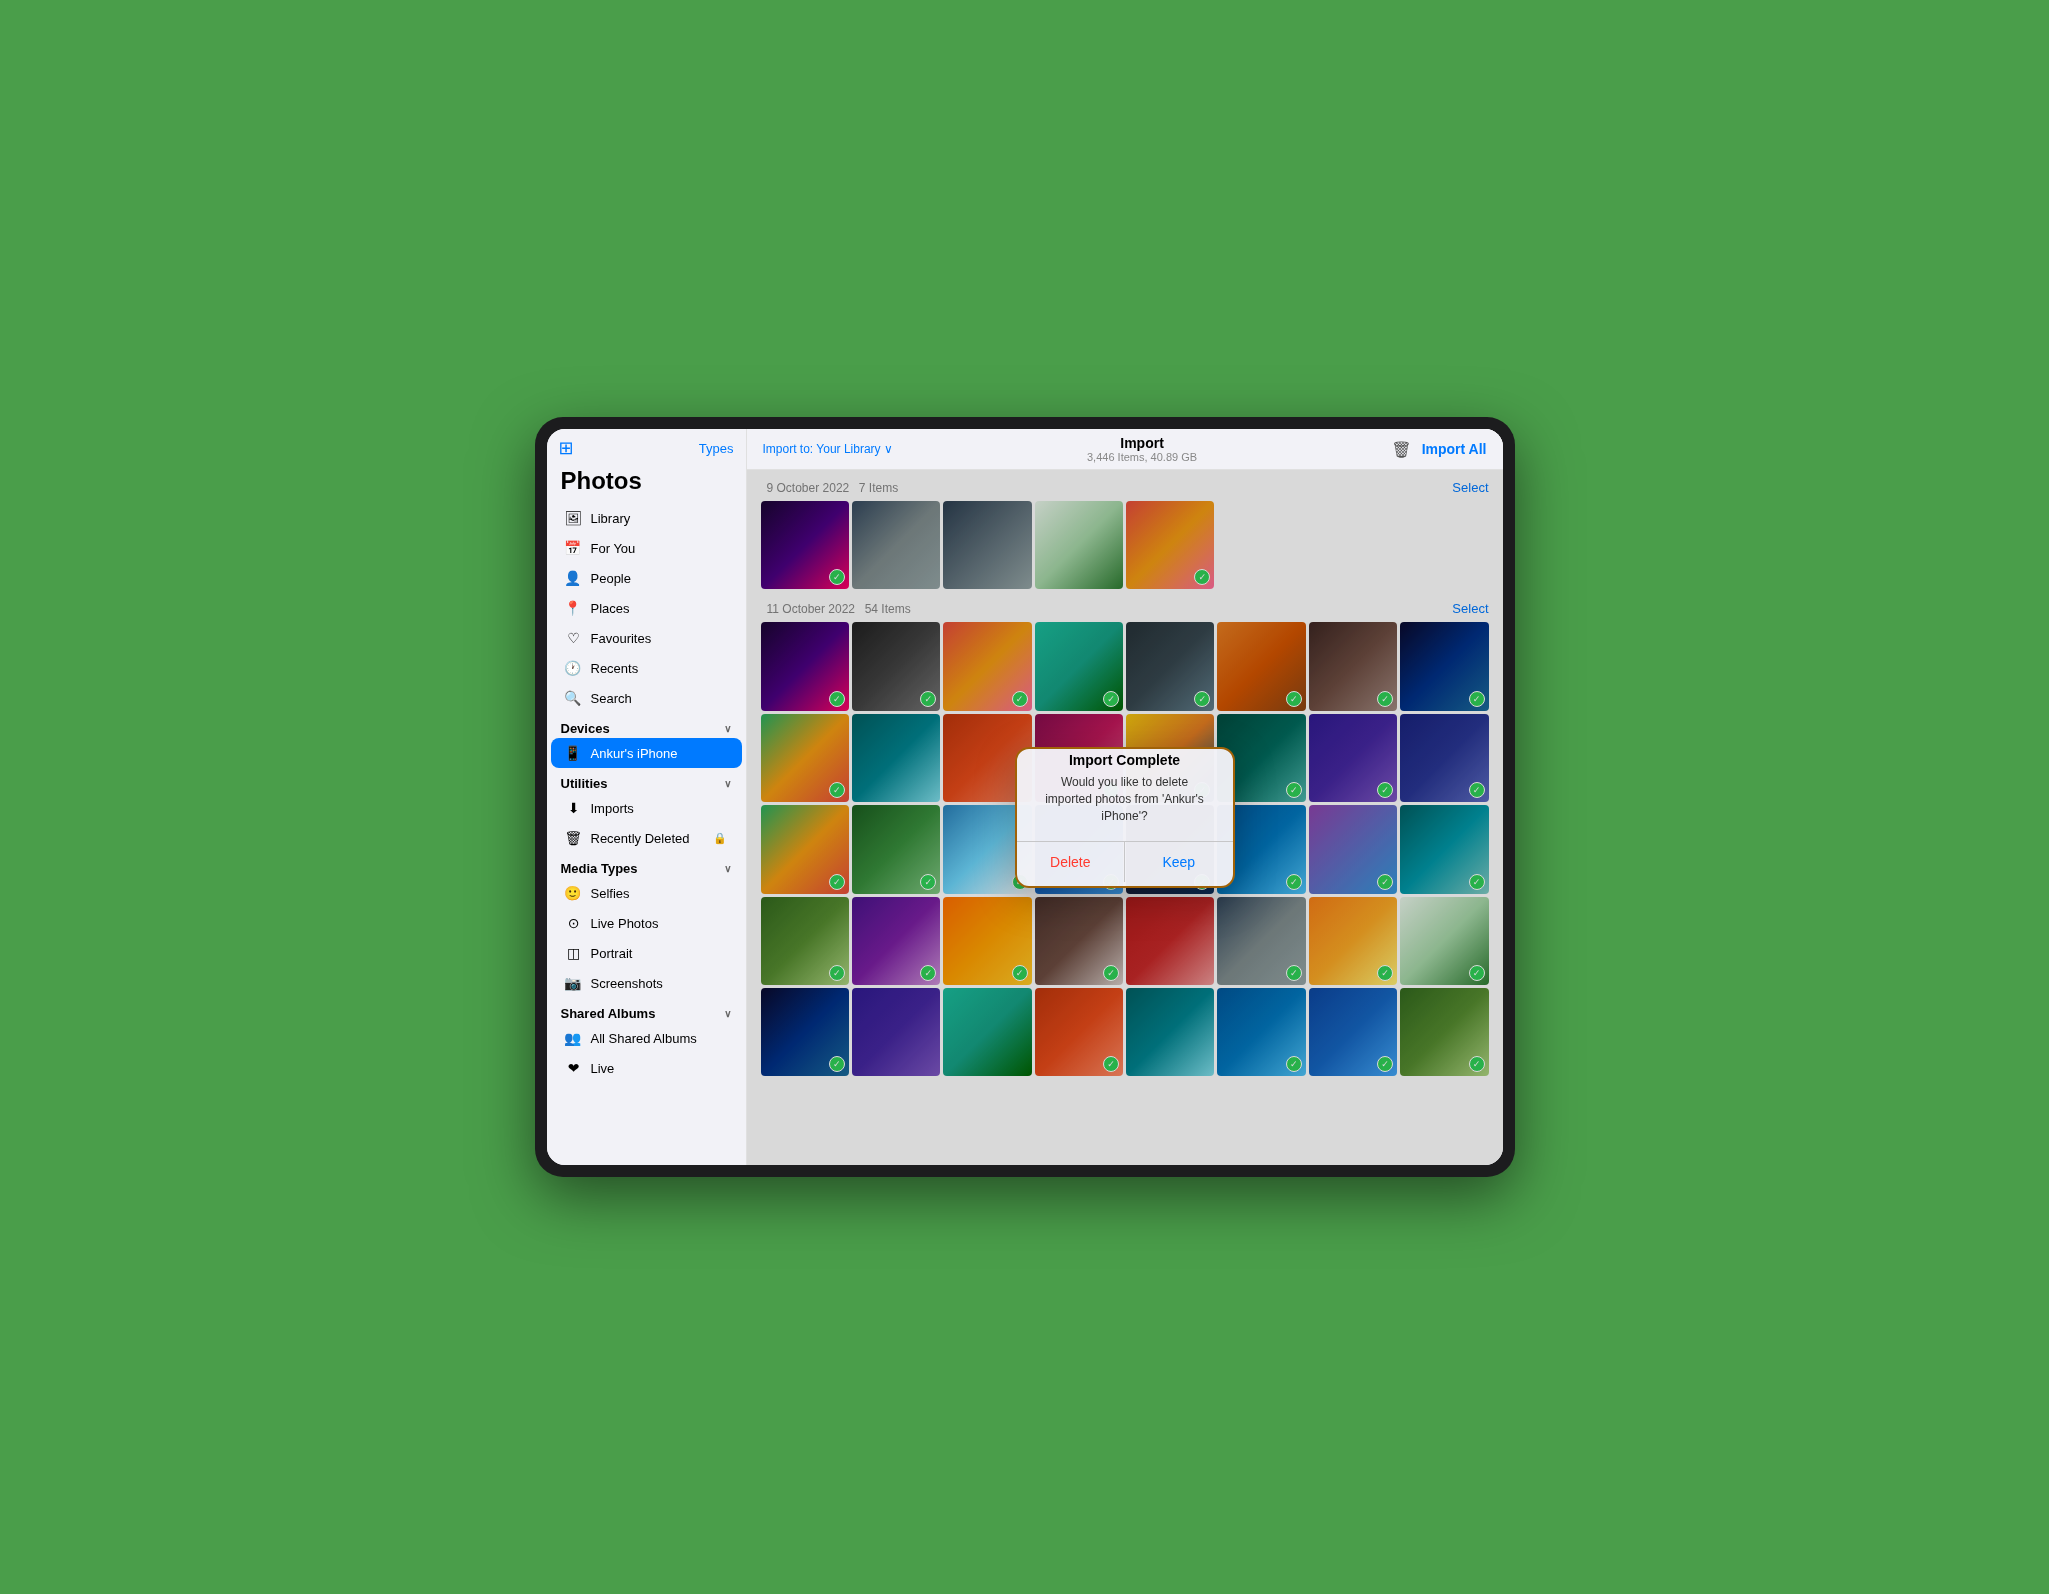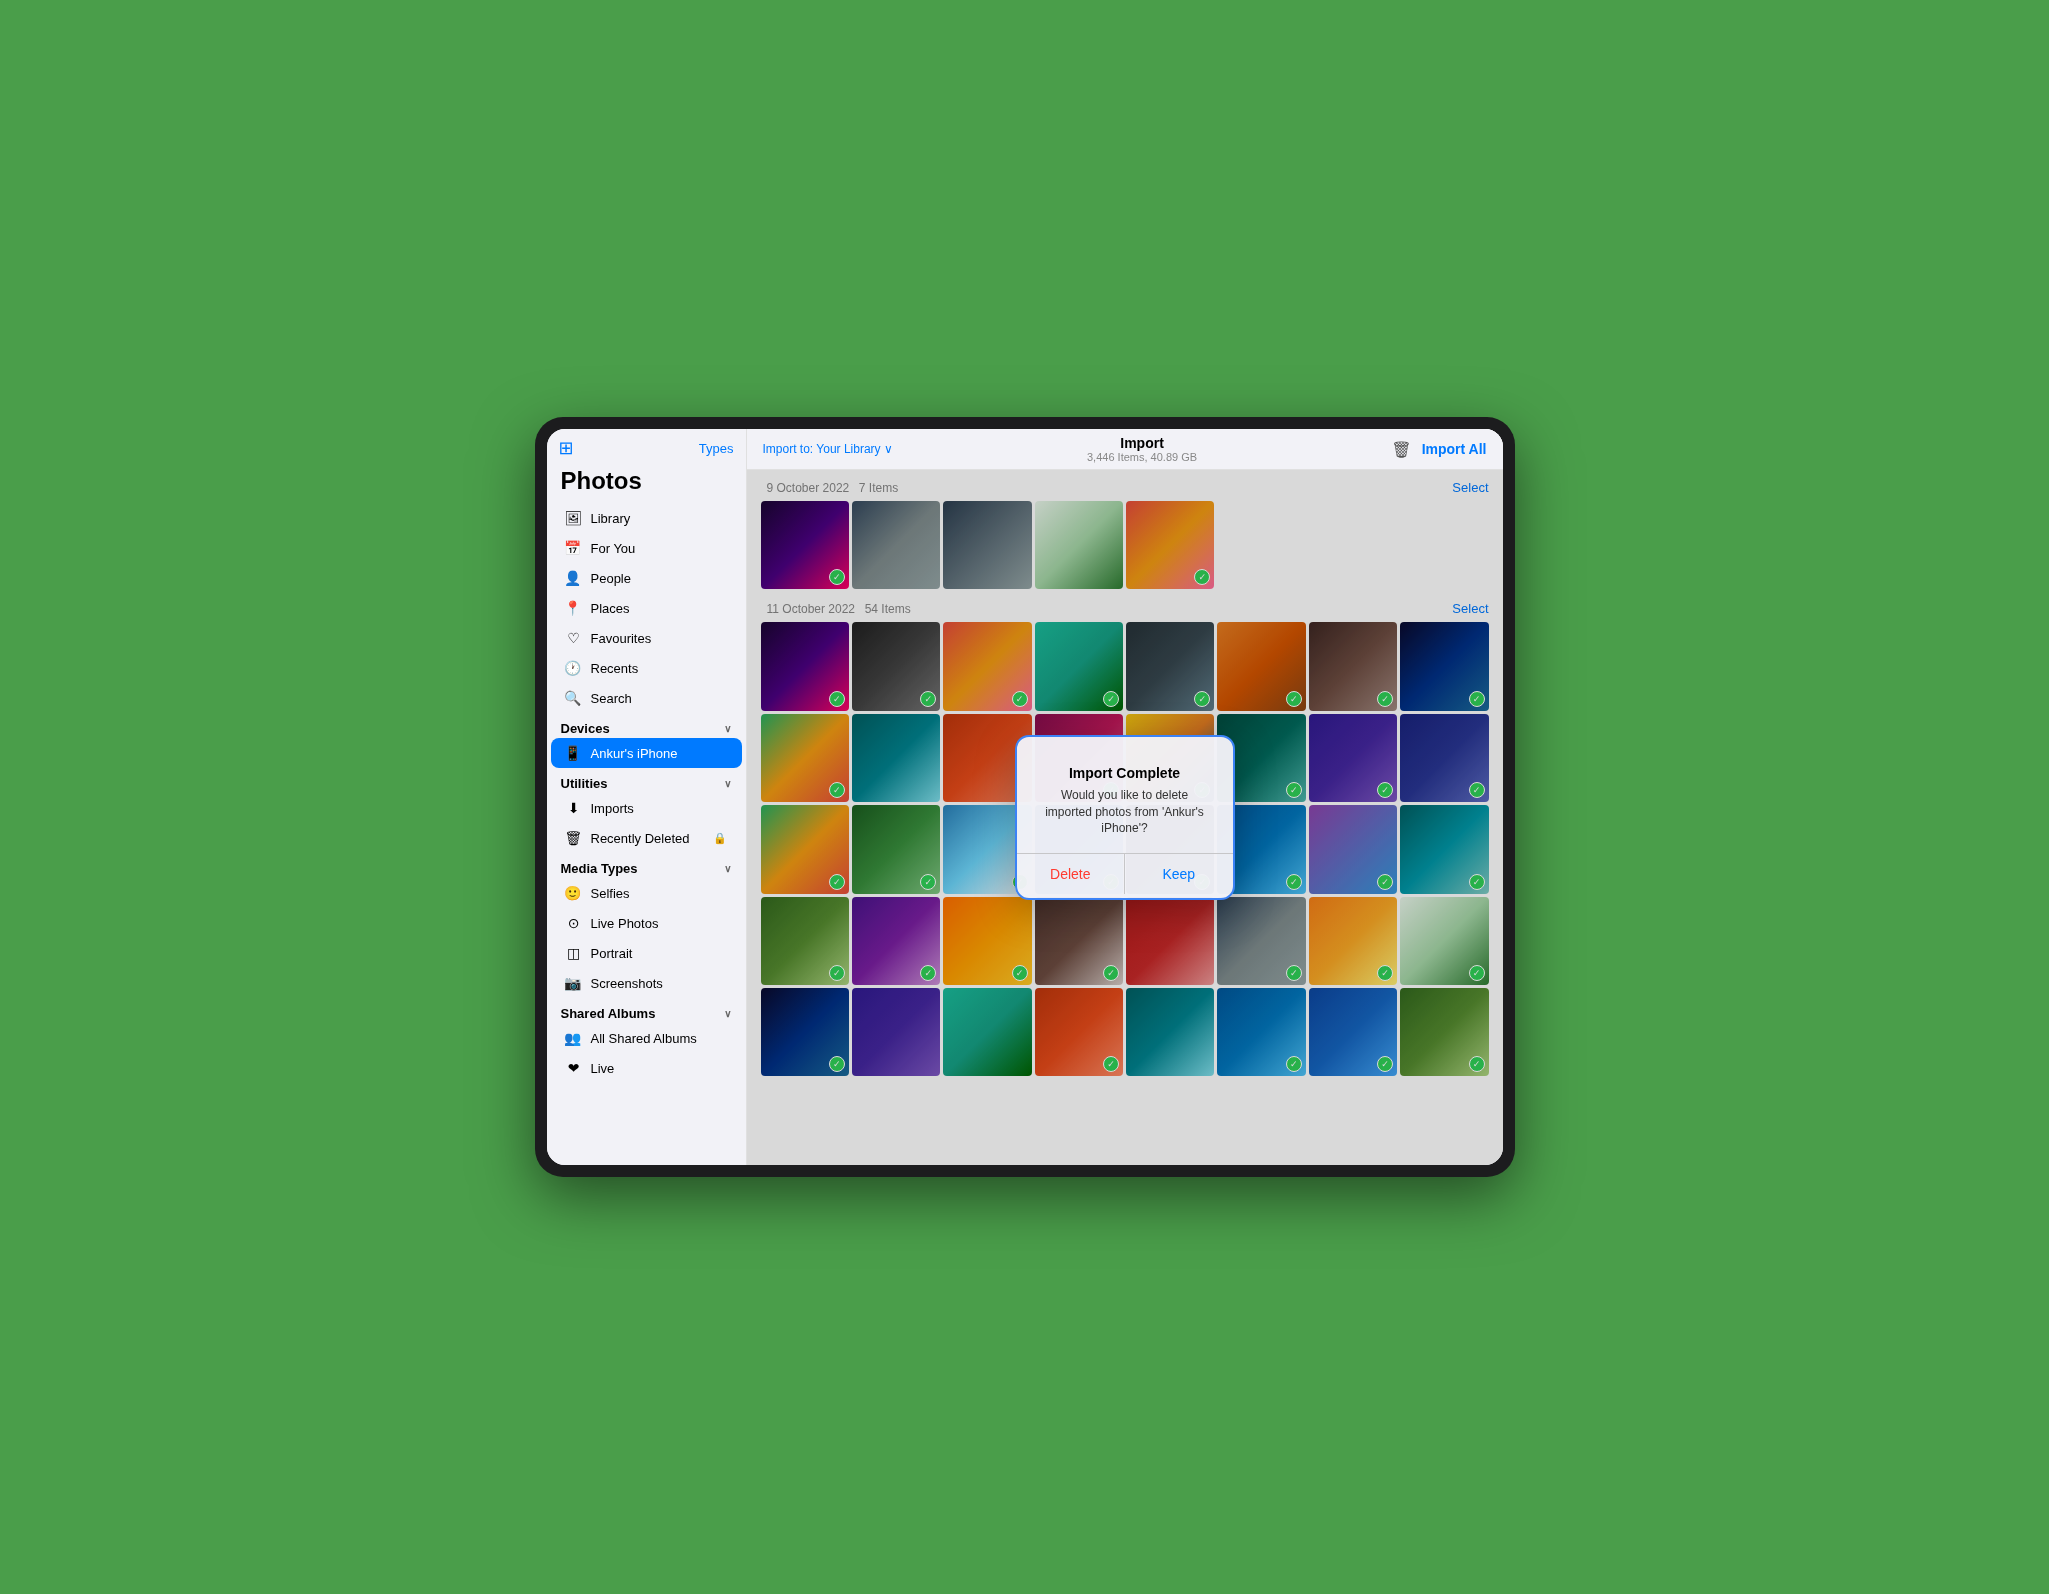--- a/index.html
+++ b/index.html
@@ -211,24 +211,24 @@
       top: 0; left: 0; right: 0; bottom: 0;
       background: rgba(0,0,0,0.15);
       display: flex;
       align-items: center;
       justify-content: center;
       z-index: 100;
     }
     .dialog-box {
       background: rgba(242,242,247,0.97);
       border-radius: 14px;
-      padding: 28px 24px 0;
+      padding: 3px 24px 0;
       width: 220px;
       box-shadow: 0 10px 40px rgba(0,0,0,0.25);
-      border: 2px solid #3b82f6;
+      border: 2px solid #a16207;
       overflow: hidden;
     }
     .dialog-title {
       font-size: 14px;
       font-weight: 700;
       text-align: center;
       color: #000;
       margin-bottom: 6px;
     }
     .dialog-message {

